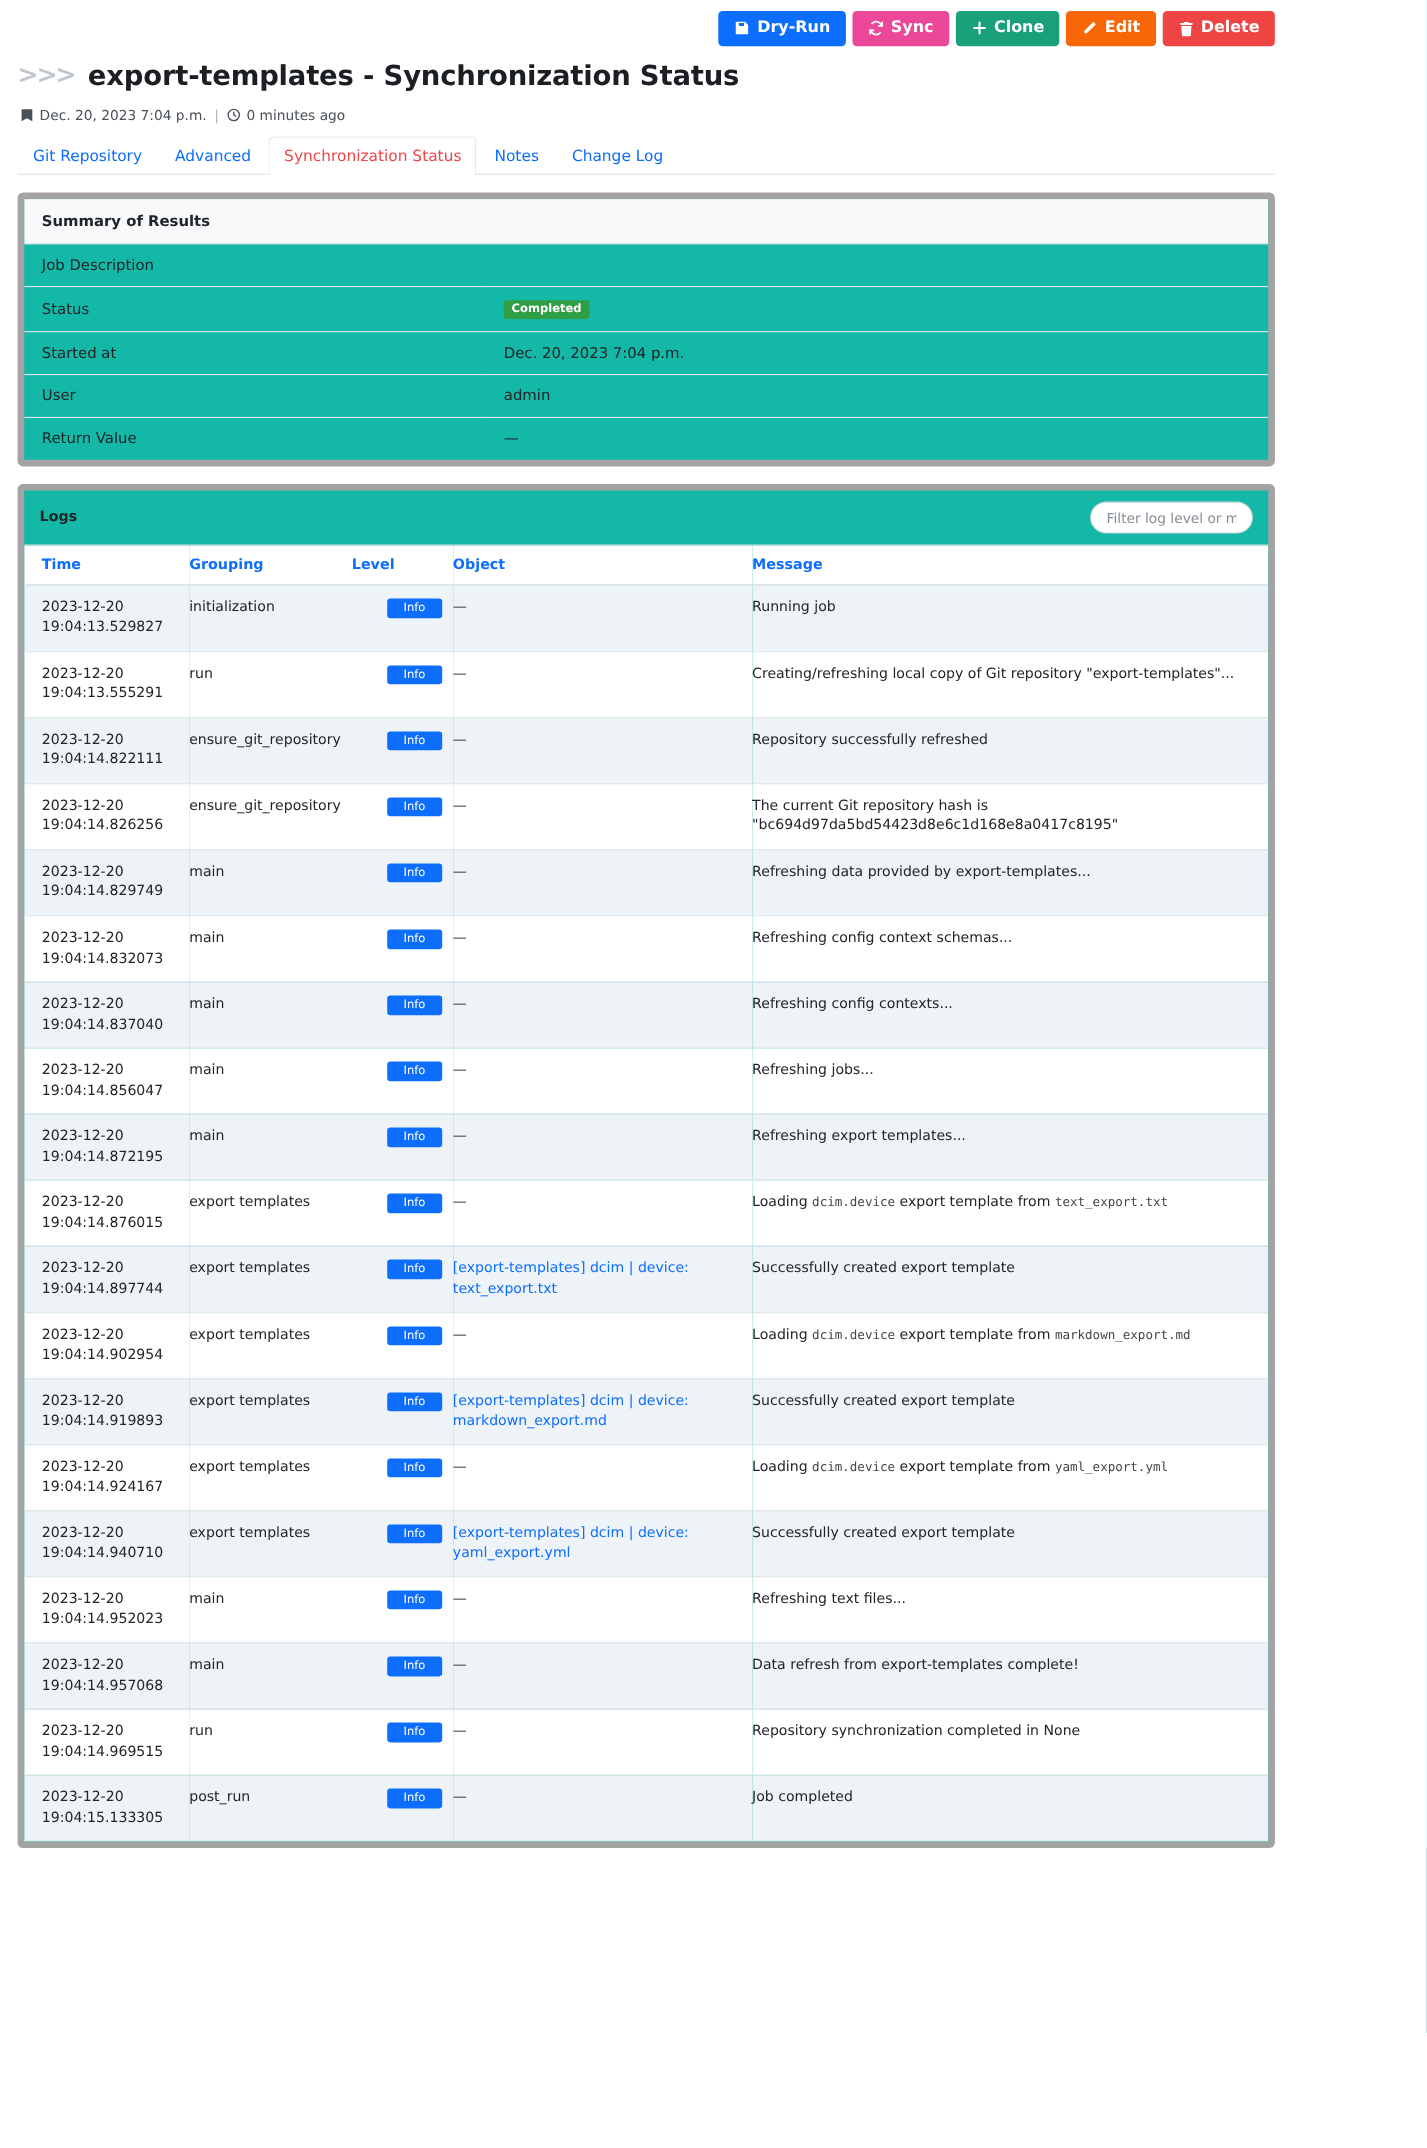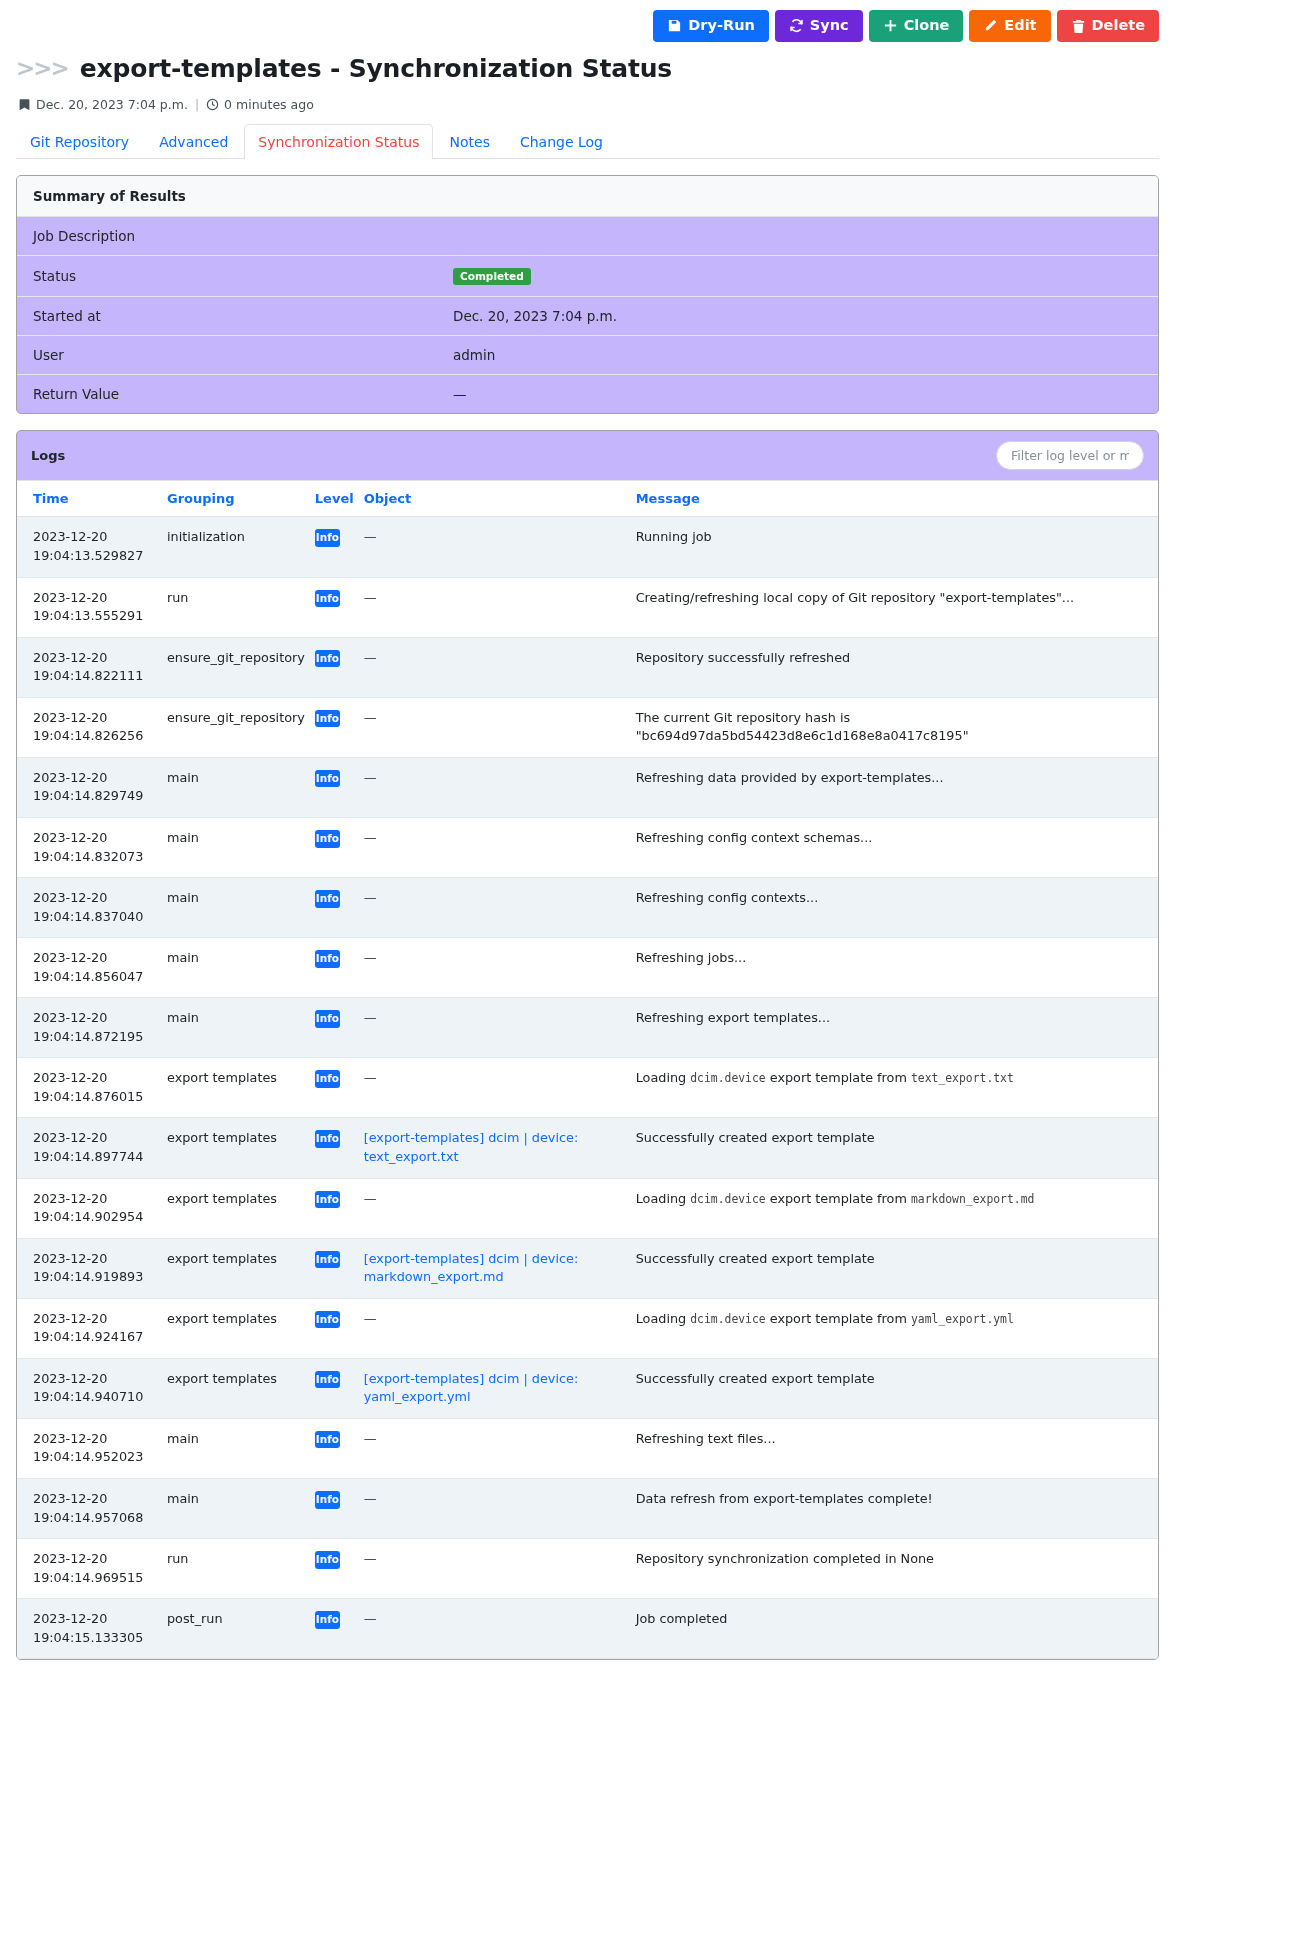--- a/index.html
+++ b/index.html
@@ -31,21 +31,21 @@
     font-weight: 600;
     padding: 8px 14px;
     cursor: pointer;
     line-height: 1.1;
     font-family: "DejaVu Sans", "Liberation Sans", sans-serif;
     white-space: nowrap;
   }
   .btn .ico { display: inline-block; width: 15px; height: 15px; }
   .btn svg { display: block; }
   .btn-blue   { background: #0d6efd; }
-  .btn-cyan   { background: #6d28d9; }
+  .btn-cyan   { background: #ec4899; }
   .btn-green  { background: #1aa179; }
   .btn-orange { background: #f76707; }
   .btn-red    { background: #ef4444; align-items: flex-end; }
 
   
   .title-row {
     display: flex;
     align-items: center;
     gap: 12px;
     margin-top: 8px;
@@ -97,24 +97,24 @@
     white-space: nowrap;
   }
   .tab.active {
     color: #ef4444;
     background: #fff;
     border-color: #dee2e6 #dee2e6 #fff;
   }
 
   
   .card {
-    border: 1px solid #a3a3a3;
+    border: 6px solid #a3a3a3;
     border-radius: 5px;
     margin-top: 16px;
-    background: #c4b5fd;
+    background: #14b8a6;
     overflow: hidden;
   }
   .card-header {
     padding: 12px 16px;
     font-size: 13.5px;
     font-weight: 700;
     color: #212529;
     background: #f8f9fa;
     border-bottom: 1px solid #dfe3e7;
   }
@@ -187,24 +187,25 @@
   .col-time { width: 150px; }
   .col-group { width: 132px; }
   .col-level { width: 44px; }
   .col-object { width: 272px; }
 
   .badge-info {
     display: inline-block;
     background: #0d6efd;
     color: #fff;
     font-size: 10.5px;
-    font-weight: 700;
-    padding: 3px 1px;
+    font-weight: 400;
+    padding: 3px 15px;
     border-radius: 3px;
     line-height: 1.1;
+    margin-left: 32px;
   }
   .obj-link { color: #0d6efd; text-decoration: none; cursor: pointer; }
   .dash { color: #343a40; }
   code.mono {
     font-family: "DejaVu Sans Mono", "Liberation Mono", monospace;
     font-size: 11.4px;
     color: #444;
   }
   .time-line { display: block; }
 </style>

